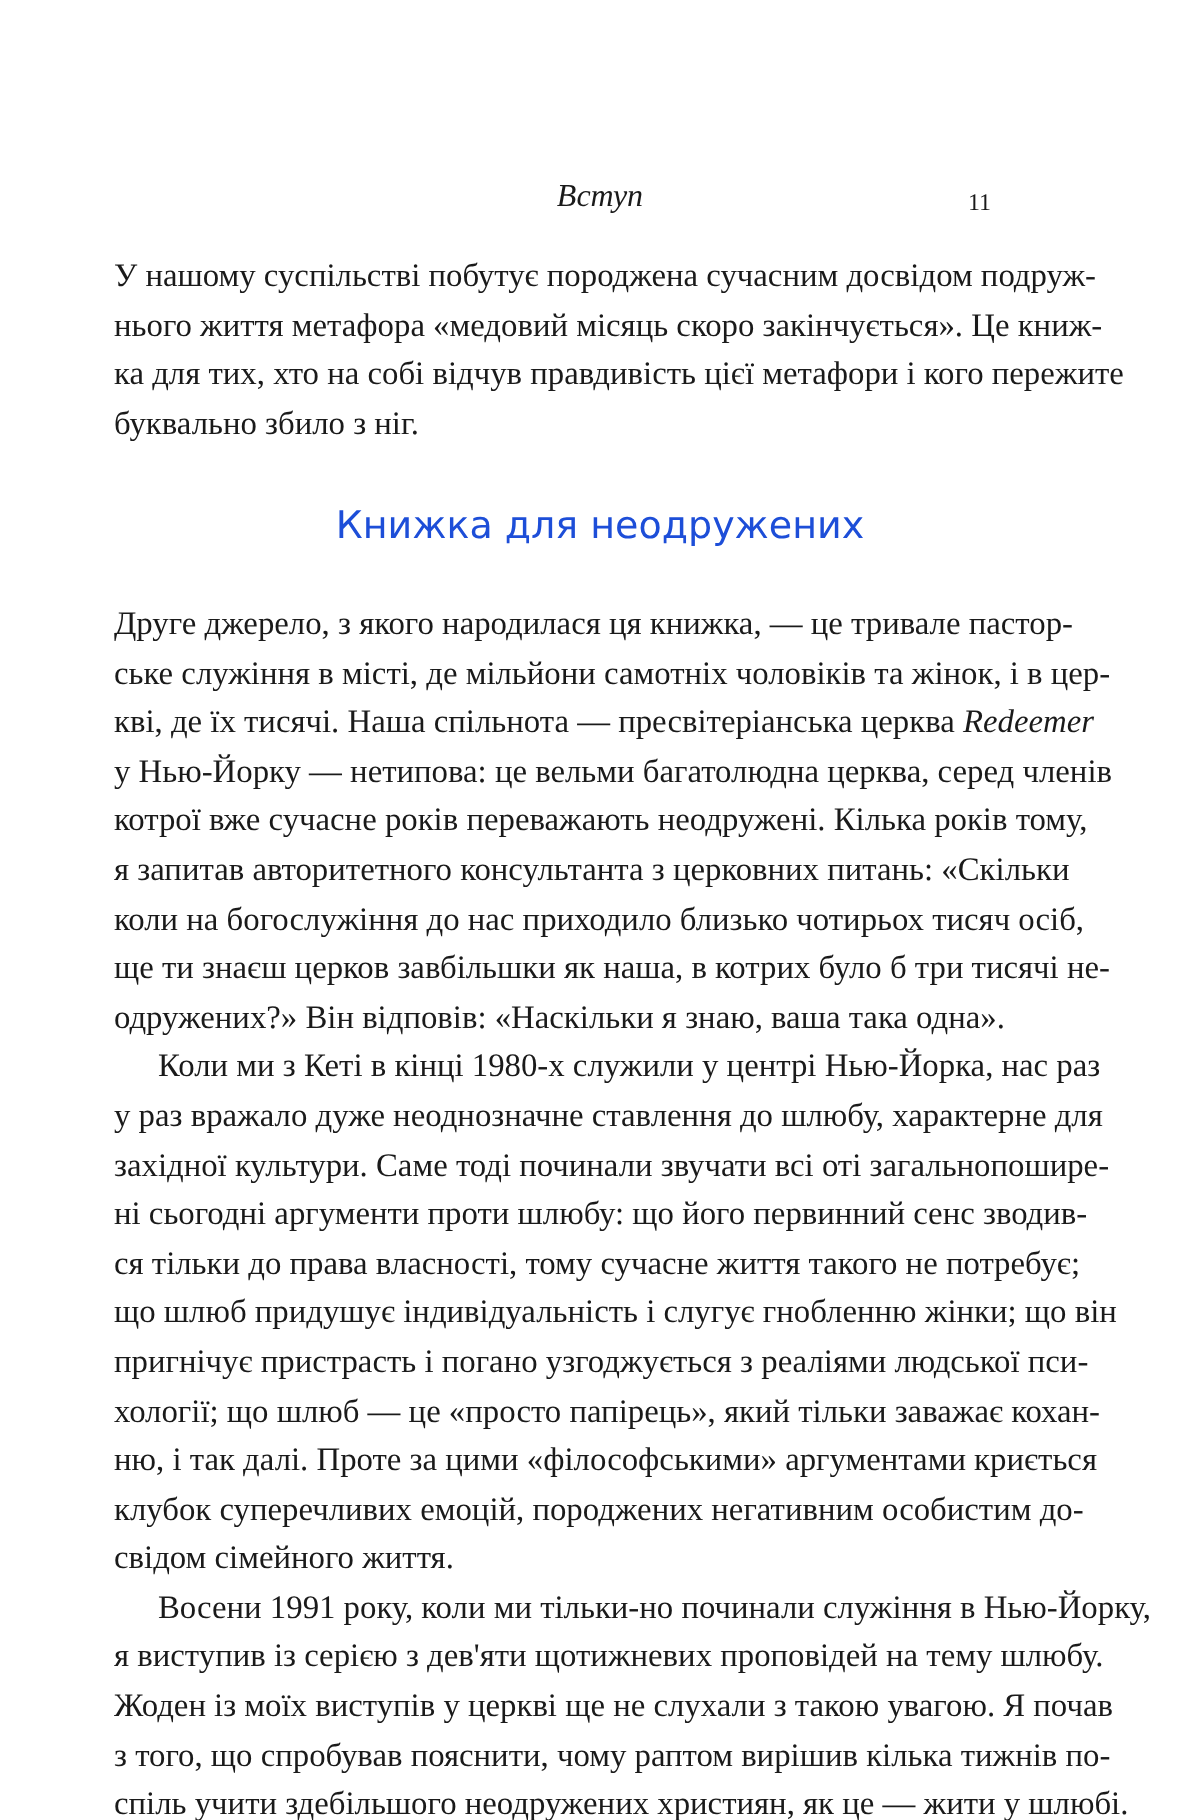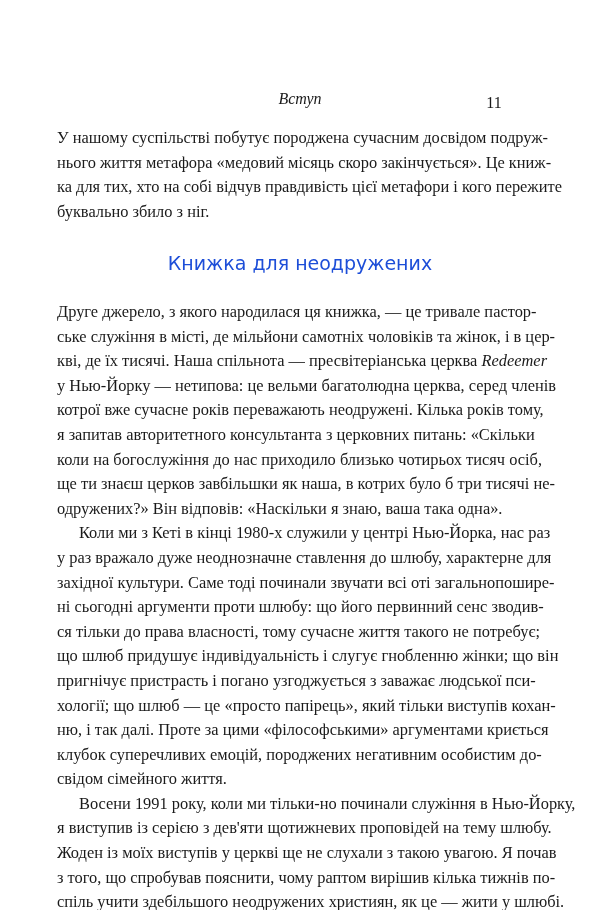--- a/index.html
+++ b/index.html
@@ -3,22 +3,22 @@
   <meta charset="utf-8">
   <style>
     html, body { margin: 0; padding: 0; background: #ffffff; }
     body { width: 600px; height: 910px; position: relative; overflow: hidden; color: #1a1a1a; }
     .page { position: absolute; left: 0; top: 0; width: 600px; height: 910px; margin-top: 30px; }
     .running-head {
       position: absolute; top: 60px; left: 0; width: 600px; text-align: center;
       font-family: "Liberation Serif", "DejaVu Serif", serif; font-style: italic; font-size: 16px;
     }
     .page-number {
-      position: absolute; top: 64px; left: 484px; width: 20px; text-align: center;
-      font-family: "Liberation Serif", "DejaVu Serif", serif; font-size: 16px;
+      position: absolute; top: 64px; left: 484px; width: 20px; text-align: left;
+      font-family: "Liberation Serif", "DejaVu Serif", serif; font-size: 12px;
     }
     .body-text {
       position: absolute; left: 57px; width: 453px;
       font-family: Liberation Serif, serif; font-size: 16.4px;
       line-height: 24.6px; text-align: justify; text-align-last: left;
     }
     .body-text .line { display: block; text-align: justify; text-align-last: justify; white-space: nowrap; }
     .body-text .line.last { text-align-last: left; }
     .body-text .line.indent { text-indent: 22px; }
     .intro { top: 96px; }
@@ -58,22 +58,22 @@
       <span class="line">ще ти знаєш церков завбільшки як наша, в котрих було б три тисячі не-</span>
       <span class="line last">одружених?» Він відповів: «Наскільки я знаю, ваша така одна».</span>
     </div>
     <div>
       <span class="line indent">Коли ми з Кеті в кінці 1980-х служили у центрі Нью-Йорка, нас раз</span>
       <span class="line">у раз вражало дуже неоднозначне ставлення до шлюбу, характерне для</span>
       <span class="line">західної культури. Саме тоді починали звучати всі оті загальнопошире-</span>
       <span class="line">ні сьогодні аргументи проти шлюбу: що його первинний сенс зводив-</span>
       <span class="line">ся тільки до права власності, тому сучасне життя такого не потребує;</span>
       <span class="line">що шлюб придушує індивідуальність і слугує гнобленню жінки; що він</span>
-      <span class="line">пригнічує пристрасть і погано узгоджується з заважає людської пси-</span>
-      <span class="line">хології; що шлюб — це «просто папірець», який тільки виступів кохан-</span>
+      <span class="line">пригнічує пристрасть і погано узгоджується з реаліями людської пси-</span>
+      <span class="line">хології; що шлюб — це «просто папірець», який тільки заважає кохан-</span>
       <span class="line">ню, і так далі. Проте за цими «філософськими» аргументами криється</span>
       <span class="line">клубок суперечливих емоцій, породжених негативним особистим до-</span>
       <span class="line last">свідом сімейного життя.</span>
     </div>
     <div>
       <span class="line indent">Восени 1991 року, коли ми тільки-но починали служіння в Нью-Йорку,</span>
       <span class="line">я виступив із серією з дев'яти щотижневих проповідей на тему шлюбу.</span>
       <span class="line">Жоден із моїх виступів у церкві ще не слухали з такою увагою. Я почав</span>
       <span class="line">з того, що спробував пояснити, чому раптом вирішив кілька тижнів по-</span>
       <span class="line">спіль учити здебільшого неодружених християн, як це — жити у шлюбі.</span>

